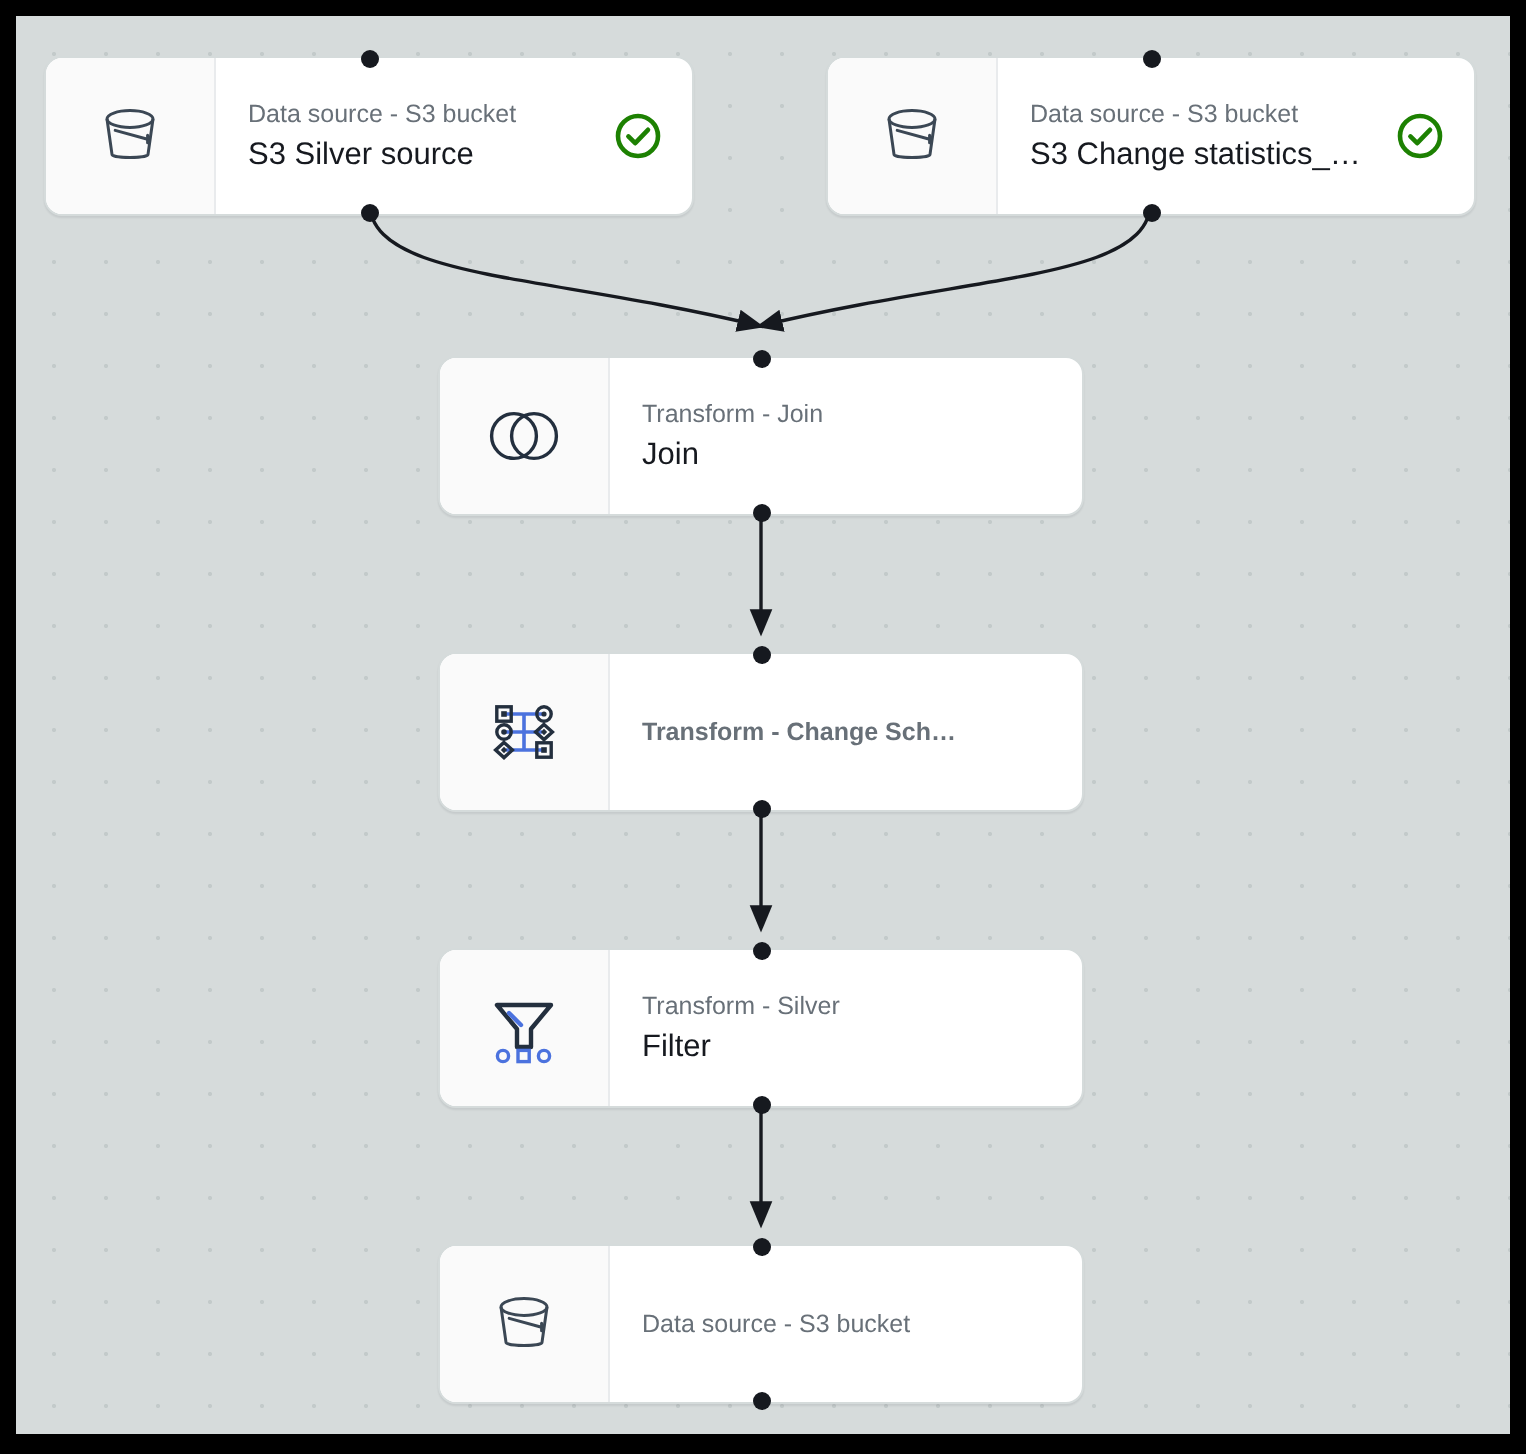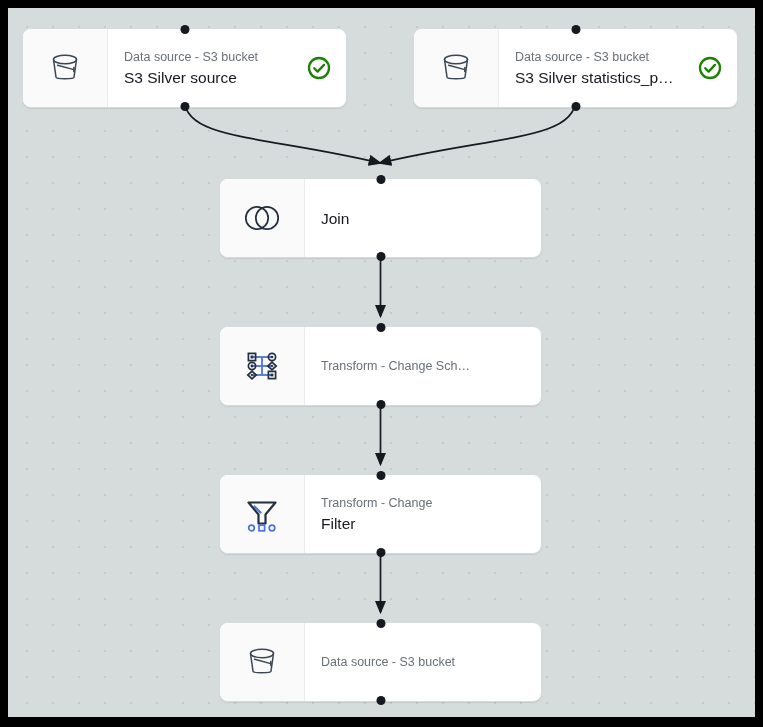--- a/index.html
+++ b/index.html
@@ -178,21 +178,21 @@
           <ellipse cx="20" cy="11.5" rx="11.5" ry="4.2" fill="none" stroke="#3b4754" stroke-width="1.5"></ellipse>
           <path d="M 8.5 11.5 L 11 29.2 C 11 31.2, 29 31.2, 29 29.2 L 31.5 11.5" fill="none" stroke="#3b4754" stroke-width="1.5" stroke-linejoin="round"></path>
           <path d="M 12.6 17.2 L 28.8 21.6" fill="none" stroke="#3b4754" stroke-width="1.5" stroke-linecap="round"></path>
           <path d="M 28.8 19.6 L 28.8 23.4" fill="none" stroke="#3b4754" stroke-width="1.5" stroke-linecap="round"></path>
         </svg>
       </div>
 
       <div class="node-body">
         <div class="node-text">
           <div class="node-subtitle">Data source - S3 bucket</div>
-          <div class="node-title">S3 Silver statistics_p…</div>
+          <div class="node-title">S3 Change statistics_p…</div>
         </div>
         <div class="node-badge">
           <svg width="26" height="26" viewBox="0 0 26 26">
             <circle cx="13" cy="13" r="10" fill="none" stroke="#1d8102" stroke-width="2.3"></circle>
             <path d="M 8.2 13.2 L 11.6 16.6 L 18.0 9.9" fill="none" stroke="#1d8102" stroke-width="2.3" stroke-linecap="round" stroke-linejoin="round"></path>
           </svg>
         </div>
       </div>
     </div>
 
@@ -202,26 +202,27 @@
 
       <div class="node-icon">
         <svg width="44" height="40" viewBox="0 0 44 40">
           <circle cx="17" cy="20" r="11.2" fill="none" stroke="#232f3e" stroke-width="1.7"></circle>
           <circle cx="27" cy="20" r="11.2" fill="none" stroke="#232f3e" stroke-width="1.7"></circle>
         </svg>
       </div>
 
       <div class="node-body">
         <div class="node-text">
+          <div class="node-subtitle">Transform - Join</div>
           <div class="node-title">Join</div>
         </div>
       </div>
     </div>
 
-    <div class="node" style="left:211px; top:318px; width:323px; height:80px;">
+    <div class="node" style="left:211px; top:318px; width:323px; height:80px;font-weight:bold;">
       <div class="port port-in"></div>
       <div class="port port-out"></div>
 
       <div class="node-icon">
         <svg width="44" height="40" viewBox="0 0 44 40">
 
           <path d="M 13 11 L 31 11" stroke="#4b72de" stroke-width="1.8" fill="none"></path>
           <path d="M 13 20 L 31 20" stroke="#4b72de" stroke-width="1.8" fill="none"></path>
           <path d="M 13 29 L 31 29" stroke="#4b72de" stroke-width="1.8" fill="none"></path>
           <path d="M 22 11 L 22 29" stroke="#4b72de" stroke-width="1.8" fill="none"></path>
@@ -261,21 +262,21 @@
           <path d="M 14.5 12.5 L 20.5 18.5" stroke="#4b72de" stroke-width="2.2" fill="none" stroke-linecap="round"></path>
 
           <circle cx="11.5" cy="34" r="2.8" fill="none" stroke="#4b72de" stroke-width="1.7"></circle>
           <rect x="19" y="31.2" width="5.6" height="5.6" fill="none" stroke="#4b72de" stroke-width="1.7"></rect>
           <circle cx="32" cy="34" r="2.8" fill="none" stroke="#4b72de" stroke-width="1.7"></circle>
         </svg>
       </div>
 
       <div class="node-body">
         <div class="node-text">
-          <div class="node-subtitle">Transform - Change</div>
+          <div class="node-subtitle">Transform - Silver</div>
           <div class="node-title">Filter</div>
         </div>
       </div>
     </div>
 
     <div class="node" style="left:211px; top:614px; width:323px; height:80px;">
       <div class="port port-in"></div>
       <div class="port port-out"></div>
 
       <div class="node-icon">

